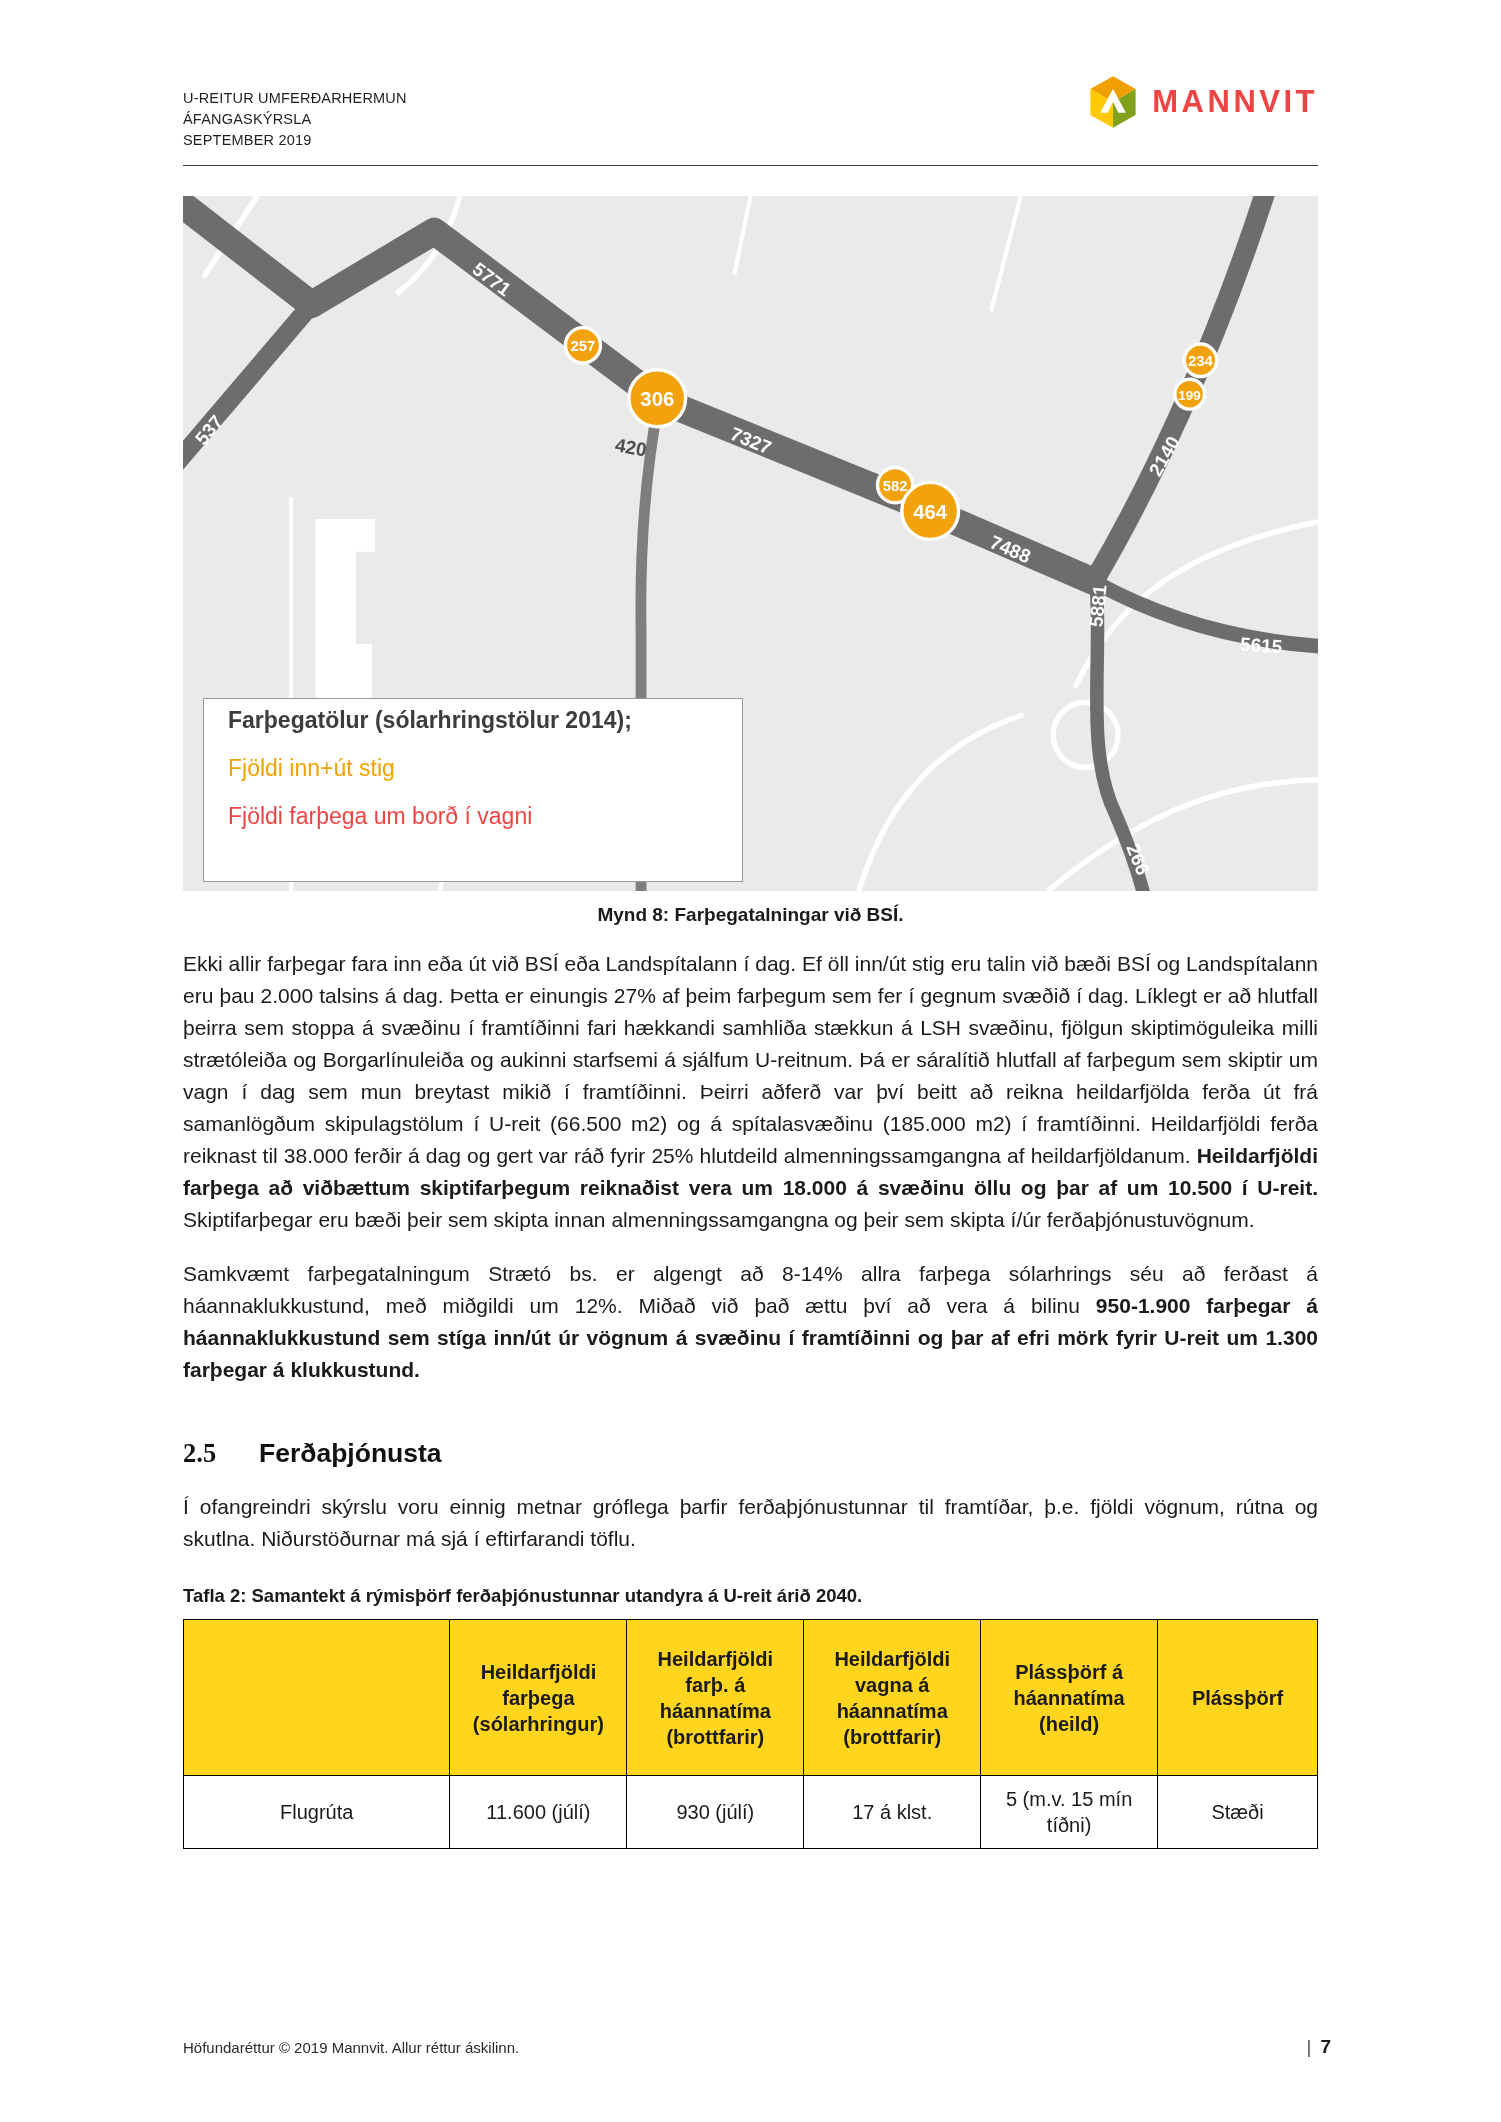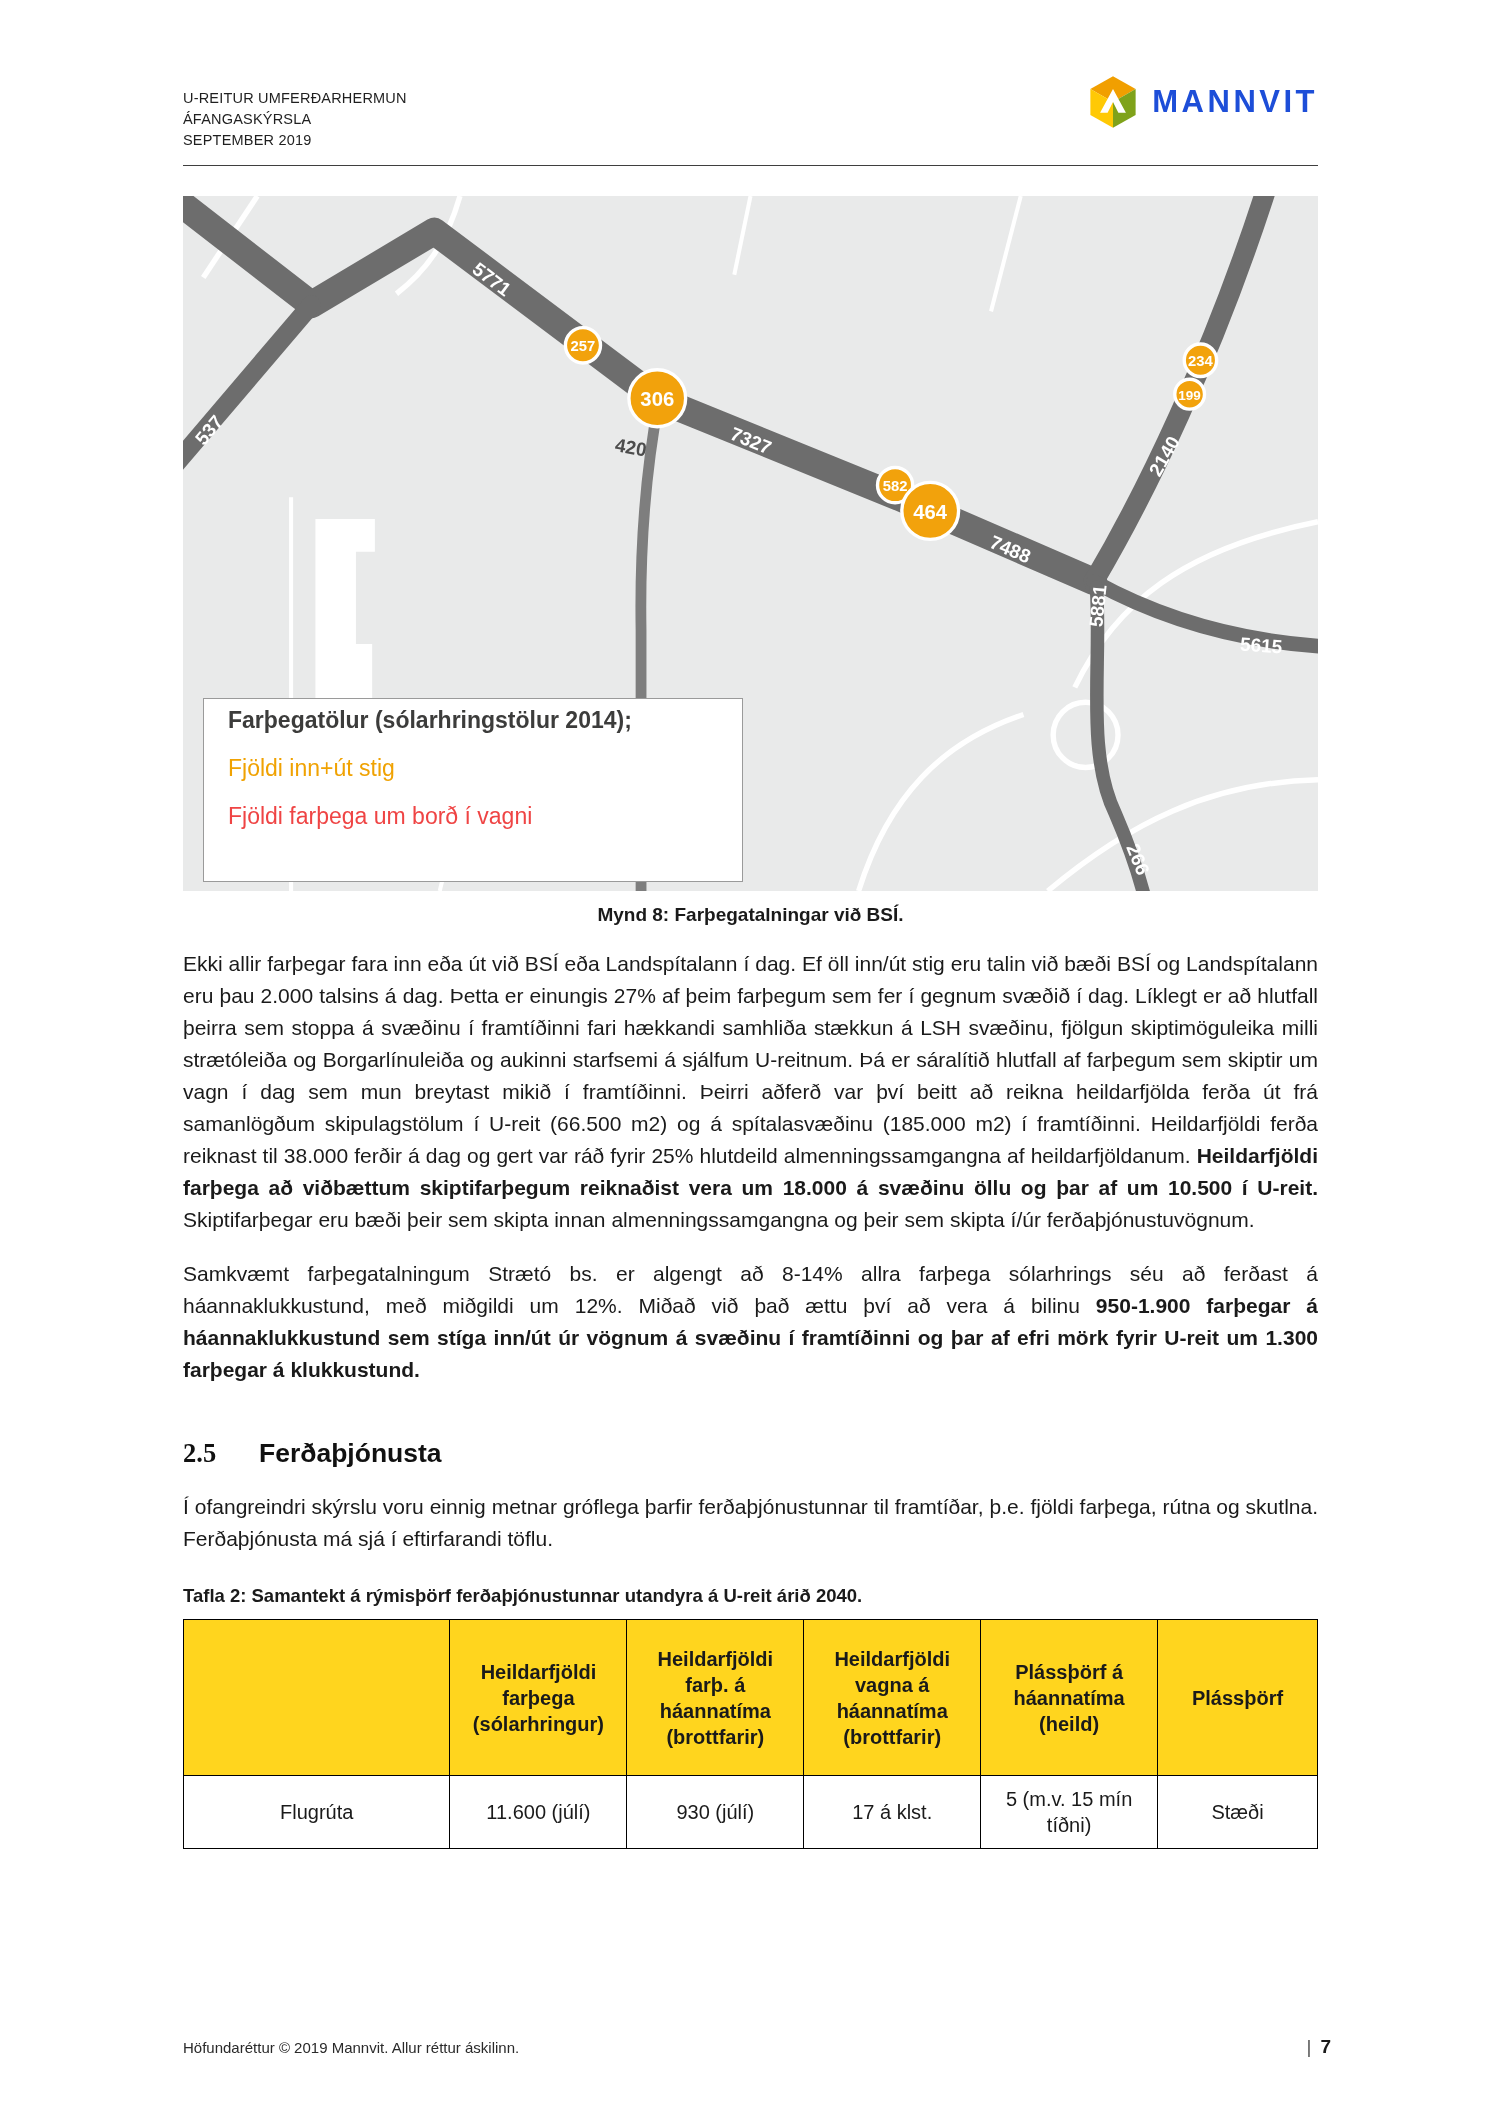--- a/index.html
+++ b/index.html
@@ -11,21 +11,21 @@
     background: #ffffff;
     font-family: "Liberation Sans", "DejaVu Sans", sans-serif;
     color: #1a1a1a;
     padding: 0 183px;
     overflow: hidden;
   }
   
   .header { position: relative; padding-top: 88px; }
   .doc-meta { font-size: 14.5px; line-height: 21px; color: #1f1f1f; letter-spacing: .2px; }
   .brand { position: absolute; right: 0; top: 74px; display: flex; align-items: center; gap: 13px; }
-  .brand-text { font-size: 31px; letter-spacing: 3.5px; color: #1d4ed8; font-weight: bold; }
+  .brand-text { font-size: 31px; letter-spacing: 3.5px; color: #ef4444; font-weight: bold; }
   .header-rule { border: none; border-top: 1.5px solid #3f3f3f; margin: 14px 0 0 0; }
 
   
   .map-figure { margin: 30px 0 0 0; }
   .map-wrap { position: relative; width: 1135px; height: 695px; }
   .map-svg { width: 100%; height: 100%; display: block; }
   .rl { fill: #ffffff; font-size: 14px; font-weight: bold; text-anchor: middle;
         font-family: "Liberation Sans", sans-serif; }
   .rl-dark { fill: #4d4d4d; }
   .stop-num { fill: #ffffff; font-weight: bold; text-anchor: middle;
@@ -162,21 +162,21 @@
     </div>
     <figcaption class="fig-caption">Mynd 8: Farþegatalningar við BSÍ.</figcaption>
   </figure>
 
   <p class="body-par"><span>Ekki allir farþegar fara inn eða út við BSÍ eða Landspítalann í dag. Ef öll inn/út stig eru talin við bæði BSÍ og Landspítalann eru þau 2.000 talsins á dag. Þetta er einungis 27% af þeim farþegum sem fer í gegnum svæðið í dag. Líklegt er að hlutfall þeirra sem stoppa á svæðinu í framtíðinni fari hækkandi samhliða stækkun á LSH svæðinu, fjölgun skiptimöguleika milli strætóleiða og Borgarlínuleiða og aukinni starfsemi á sjálfum U-reitnum. Þá er sáralítið hlutfall af farþegum sem skiptir um vagn í dag sem mun breytast mikið í framtíðinni. Þeirri aðferð var því beitt að reikna heildarfjölda ferða út frá samanlögðum skipulagstölum í U-reit (66.500 m2) og á spítalasvæðinu (185.000 m2) í framtíðinni. Heildarfjöldi ferða reiknast til 38.000 ferðir á dag og gert var ráð fyrir 25% hlutdeild almenningssamgangna af heildarfjöldanum. </span><b>Heildarfjöldi farþega að viðbættum skiptifarþegum reiknaðist vera um 18.000 á svæðinu öllu og þar af um 10.500 í U-reit.</b><span> Skiptifarþegar eru bæði þeir sem skipta innan almenningssamgangna og þeir sem skipta í/úr ferðaþjónustuvögnum.</span></p>
 
   <p class="body-par"><span>Samkvæmt farþegatalningum Strætó bs. er algengt að 8-14% allra farþega sólarhrings séu að ferðast á háannaklukkustund, með miðgildi um 12%. Miðað við það ættu því að vera á bilinu </span><b>950-1.900 farþegar á háannaklukkustund sem stíga inn/út úr vögnum á svæðinu í framtíðinni og þar af efri mörk fyrir U-reit um 1.300 farþegar á klukkustund.</b></p>
 
   <h2 class="section-heading"><span class="h-num">2.5</span><span>Ferðaþjónusta</span></h2>
 
-  <p class="body-par"><span>Í ofangreindri skýrslu voru einnig metnar gróflega þarfir ferðaþjónustunnar til framtíðar, þ.e. fjöldi farþega, rútna og skutlna. Ferðaþjónusta má sjá í eftirfarandi töflu.</span></p>
+  <p class="body-par"><span>Í ofangreindri skýrslu voru einnig metnar gróflega þarfir ferðaþjónustunnar til framtíðar, þ.e. fjöldi vögnum, rútna og skutlna. Niðurstöðurnar má sjá í eftirfarandi töflu.</span></p>
 
   <p class="table-caption">Tafla 2: Samantekt á rýmisþörf ferðaþjónustunnar utandyra á U-reit árið 2040.</p>
   <table class="capacity">
     <colgroup>
       <col class="c0">
         <col class="c1">
         <col class="c2">
         <col class="c3">
         <col class="c4">
         <col class="c5">

